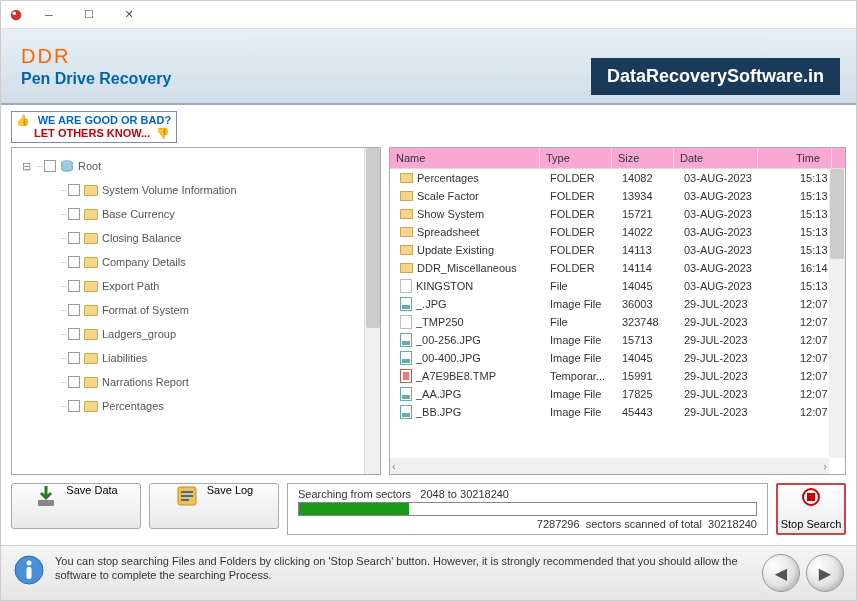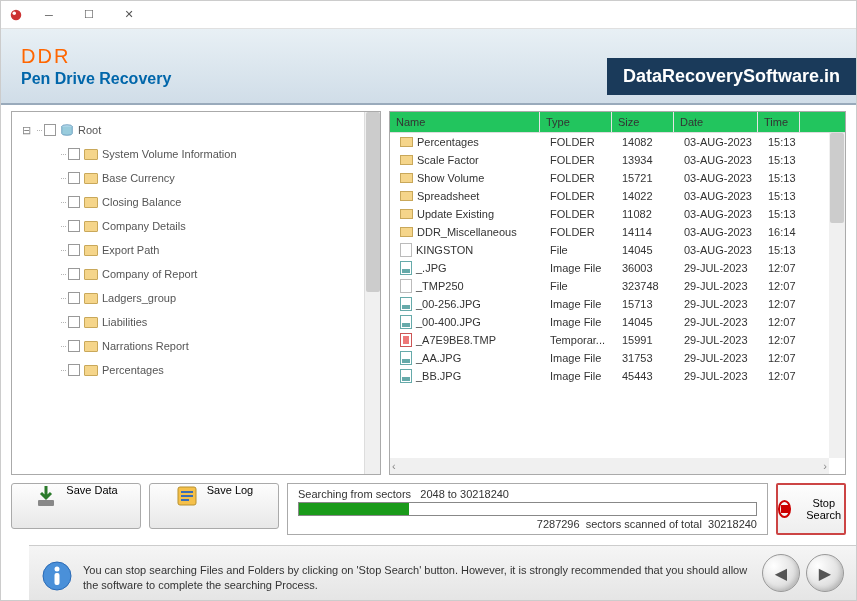--- a/index.html
+++ b/index.html
@@ -7,21 +7,21 @@
 .window { width: 857px; height: 601px; background: #fff; border: 1px solid #ccc; display: flex; flex-direction: column; }
 .titlebar { height: 28px; background: #fff; display: flex; align-items: center; padding: 0 8px; border-bottom: 1px solid #e0e0e0; }
 .titlebar-icon { width: 14px; height: 14px; margin-right: 6px; }
 .titlebar-title { flex: 1; color: #333; }
 .titlebar-btns { display: flex; gap: 0; }
 .titlebar-btn { width: 40px; height: 24px; display: flex; align-items: center; justify-content: center; cursor: pointer; color: #555; }
 .banner { height: 76px; background: linear-gradient(to bottom, #e8f0f5, #d0dde8); display: flex; align-items: center; padding: 0 20px; position: relative; border-bottom: 2px solid #9ab; }
 .banner-left { flex: 1; }
 .banner-ddr { font-size: 20px; font-weight: normal; color: #ff6600; letter-spacing: 2px; }
 .banner-sub { font-size: 16px; color: #0066aa; font-weight: bold; margin-top: 2px; }
-.banner-right { background: #1a3a5a; color: #fff; padding: 8px 16px; font-size: 18px; font-weight: bold; position: absolute; right: 0; bottom: 8px; }
+.banner-right { background: #1a3a5a; color: #fff; padding: 8px 16px; font-size: 18px; font-weight: bold; position: absolute; right: 16px; bottom: 8px; }
 .content { flex: 1; padding: 6px 10px 10px 10px; display: flex; flex-direction: column; background: #fff; }
 .promo { margin-bottom: 4px; }
 .promo-box { display: inline-block; border: 1px solid #88a; padding: 2px 4px; font-size: 10px; font-family: monospace; background: #fff; }
 .promo-line1 { color: #0066cc; font-weight: bold; }
 .promo-line2 { color: #cc0000; font-weight: bold; }
 .thumbs { color: #3a7; margin-right: 2px; }
 .main-row { display: flex; gap: 8px; flex: 1; min-height: 0; }
 .panel { border: 1px solid #aaa; background: #fff; position: relative; }
 .tree-panel { width: 370px; padding: 6px; overflow: hidden; }
 .tree-scroll { position: absolute; right: 0; top: 0; bottom: 0; width: 16px; background: #f0f0f0; border-left: 1px solid #ddd; }
@@ -29,53 +29,53 @@
 .tree { padding-right: 18px; }
 .tree-node { display: flex; align-items: center; height: 24px; padding-left: 4px; color: #555; cursor: pointer; }
 .tree-node.child { padding-left: 40px; }
 .tree-toggle { width: 12px; color: #888; }
 .tree-dots { color: #aaa; margin: 0 2px; font-size: 9px; letter-spacing: -1px; }
 .tree-chk { width: 12px; height: 12px; border: 1px solid #999; margin-right: 4px; }
 .tree-icon { margin-right: 4px; }
 .folder-icon { width: 14px; height: 11px; background: #f5d58a; border: 1px solid #c9a85a; border-radius: 1px; display: inline-block; }
 .drive-icon { width: 14px; height: 14px; display: inline-block; }
 .list-panel { flex: 1; display: flex; flex-direction: column; }
-.list-header { display: flex; background: #22c55e; border-bottom: 1px solid #ddd; }
+.list-header { display: flex; background: #f9a8d4; border-bottom: 1px solid #ddd; }
 .list-header-cell { padding: 4px 6px; border-right: 1px solid #e5e5e5; color: #333; }
 .list-body { flex: 1; overflow: hidden; position: relative; }
 .list-row { display: flex; align-items: center; height: 18px; padding-left: 4px; }
 .list-cell { padding: 0 6px; overflow: hidden; white-space: nowrap; text-overflow: ellipsis; color: #333; }
 .c-name { width: 150px; display: flex; align-items: center; }
 .c-type { width: 72px; }
 .c-size { width: 62px; }
 .c-date { width: 84px; }
-.c-time { width: 42px; }
+.c-time { width: 42px; margin-left: 32px; }
 .file-icon { width: 12px; height: 14px; margin-right: 4px; flex-shrink: 0; }
 .folder-sm { background: #f5d58a; border: 1px solid #c9a85a; width: 13px; height: 10px; }
 .doc-sm { background: #fff; border: 1px solid #bbb; }
 .img-sm { background: #fff; border: 1px solid #6aa; position: relative; }
 .img-sm::after { content: ''; position: absolute; bottom: 1px; left: 1px; right: 1px; height: 4px; background: #6aa; }
 .tmp-sm { background: #fff; border: 1px solid #c55; position: relative; }
 .tmp-sm::after { content: ''; position: absolute; top: 2px; left: 2px; right: 2px; bottom: 2px; background: #e77; }
 .list-scroll-v { position: absolute; right: 0; top: 0; bottom: 16px; width: 16px; background: #f0f0f0; }
 .list-scroll-v-thumb { position: absolute; width: 14px; left: 1px; top: 0; height: 90px; background: #ccc; border-radius: 2px; }
 .list-scroll-h { position: absolute; left: 0; right: 16px; bottom: 0; height: 16px; background: #f0f0f0; display: flex; align-items: center; justify-content: space-between; padding: 0 2px; color: #888; }
 .bottom-row { display: flex; gap: 8px; margin-top: 8px; align-items: stretch; }
 .btn-group { display: flex; gap: 8px; }
 .action-btn { width: 130px; height: 46px; background: linear-gradient(#fdfdfd, #e8e8e8); border: 1px solid #aaa; border-radius: 3px; display: flex; align-items: flex-start; justify-content: center; gap: 8px; cursor: pointer; }
 .action-btn-icon { width: 24px; height: 24px; }
 .progress-area { flex: 1; border: 1px solid #aaa; padding: 4px 10px; display: flex; flex-direction: column; justify-content: center; }
 .progress-text { color: #333; margin-bottom: 2px; }
 .progress-bar { height: 14px; border: 1px solid #888; background: #fff; position: relative; margin-bottom: 2px; }
 .progress-fill { position: absolute; left: 0; top: 0; bottom: 0; width: 24%; background: #1a9a1a; }
 .progress-sub { text-align: right; color: #333; }
-.stop-btn { width: 70px; border: 2px solid #c44; background: linear-gradient(#fdfdfd,#eee); display: flex; flex-direction: row; align-items: center; justify-content: center; cursor: pointer; gap: 12px; border-radius: 2px; }
+.stop-btn { width: 70px; border: 2px solid #c44; background: linear-gradient(#fdfdfd,#eee); display: flex; flex-direction: column; align-items: center; justify-content: center; cursor: pointer; gap: 12px; border-radius: 2px; }
 .stop-icon { width: 18px; height: 18px; border: 2px solid #c00; border-radius: 50%; display: flex; align-items: center; justify-content: center; }
 .stop-icon-inner { width: 8px; height: 8px; background: #c00; }
-.footer { display: flex; align-items: flex-end; gap: 10px; padding: 8px 12px; background: linear-gradient(#f5f5f5,#e5e5e5); border-top: 1px solid #ccc; margin-left: 28px; }
+.footer { display: flex; align-items: flex-start; gap: 10px; padding: 8px 12px; background: linear-gradient(#f5f5f5,#e5e5e5); border-top: 1px solid #ccc; }
 .info-icon { width: 32px; height: 32px; flex-shrink: 0; }
 .footer-text { flex: 1; color: #333; line-height: 1.3; }
 .nav-btns { display: flex; gap: 6px; }
 .nav-btn { width: 38px; height: 38px; border-radius: 50%; background: radial-gradient(circle at 30% 30%, #fff, #ccc); border: 1px solid #999; display: flex; align-items: center; justify-content: center; cursor: pointer; box-shadow: inset -2px -2px 4px rgba(0,0,0,0.15); }
 .nav-arrow { font-size: 16px; color: #555; }
 </style>
 </head>
 <body>
 
 <div class="window">
@@ -93,20 +93,28 @@
 
   <div class="banner">
     <div class="banner-left">
       <div class="banner-ddr">DDR</div>
       <div class="banner-sub">Pen Drive Recovery</div>
     </div>
     <div class="banner-right">DataRecoverySoftware.in</div>
   </div>
 
   <div class="content">
+    <div class="promo">
+      <span class="promo-box">
+        <span class="thumbs">👍</span>
+        <span class="promo-line1">WE ARE GOOD OR BAD?</span><br>
+        &nbsp;&nbsp;&nbsp;<span class="promo-line2">LET OTHERS KNOW...</span>
+        <span class="thumbs" style="color:#c33">👎</span>
+      </span>
+    </div>
 
     <div class="main-row">
       <div class="panel tree-panel">
         <div class="tree" id="tree">
             <div class="tree-node">
               <span class="tree-toggle">⊟</span>
               <span class="tree-dots">···</span>
               <span class="tree-chk"></span>
               <svg class="drive-icon tree-icon" viewBox="0 0 16 16">
                 <ellipse cx="8" cy="4" rx="6" ry="2" fill="#bde" stroke="#69b"></ellipse>
@@ -141,21 +149,21 @@
             <div class="tree-node child">
               <span class="tree-dots">···</span>
               <span class="tree-chk"></span>
               <span class="folder-icon tree-icon"></span>
               <span>Export Path</span>
             </div>
             <div class="tree-node child">
               <span class="tree-dots">···</span>
               <span class="tree-chk"></span>
               <span class="folder-icon tree-icon"></span>
-              <span>Company of Report</span>
+              <span>Format of System</span>
             </div>
             <div class="tree-node child">
               <span class="tree-dots">···</span>
               <span class="tree-chk"></span>
               <span class="folder-icon tree-icon"></span>
               <span>Ladgers_group</span>
             </div>
             <div class="tree-node child">
               <span class="tree-dots">···</span>
               <span class="tree-chk"></span>
@@ -205,21 +213,21 @@
                 <span>Scale Factor</span>
               </div>
               <div class="list-cell c-type">FOLDER</div>
               <div class="list-cell c-size">13934</div>
               <div class="list-cell c-date">03-AUG-2023</div>
               <div class="list-cell c-time">15:13</div>
             </div>
             <div class="list-row">
               <div class="list-cell c-name">
                 <span class="file-icon folder-sm"></span>
-                <span>Show Volume</span>
+                <span>Show System</span>
               </div>
               <div class="list-cell c-type">FOLDER</div>
               <div class="list-cell c-size">15721</div>
               <div class="list-cell c-date">03-AUG-2023</div>
               <div class="list-cell c-time">15:13</div>
             </div>
             <div class="list-row">
               <div class="list-cell c-name">
                 <span class="file-icon folder-sm"></span>
                 <span>Spreadsheet</span>
@@ -228,21 +236,21 @@
               <div class="list-cell c-size">14022</div>
               <div class="list-cell c-date">03-AUG-2023</div>
               <div class="list-cell c-time">15:13</div>
             </div>
             <div class="list-row">
               <div class="list-cell c-name">
                 <span class="file-icon folder-sm"></span>
                 <span>Update Existing</span>
               </div>
               <div class="list-cell c-type">FOLDER</div>
-              <div class="list-cell c-size">11082</div>
+              <div class="list-cell c-size">14113</div>
               <div class="list-cell c-date">03-AUG-2023</div>
               <div class="list-cell c-time">15:13</div>
             </div>
             <div class="list-row">
               <div class="list-cell c-name">
                 <span class="file-icon folder-sm"></span>
                 <span>DDR_Miscellaneous</span>
               </div>
               <div class="list-cell c-type">FOLDER</div>
               <div class="list-cell c-size">14114</div>
@@ -308,21 +316,21 @@
               <div class="list-cell c-size">15991</div>
               <div class="list-cell c-date">29-JUL-2023</div>
               <div class="list-cell c-time">12:07</div>
             </div>
             <div class="list-row">
               <div class="list-cell c-name">
                 <span class="file-icon img-sm"></span>
                 <span>_AA.JPG</span>
               </div>
               <div class="list-cell c-type">Image File</div>
-              <div class="list-cell c-size">31753</div>
+              <div class="list-cell c-size">17825</div>
               <div class="list-cell c-date">29-JUL-2023</div>
               <div class="list-cell c-time">12:07</div>
             </div>
             <div class="list-row">
               <div class="list-cell c-name">
                 <span class="file-icon img-sm"></span>
                 <span>_BB.JPG</span>
               </div>
               <div class="list-cell c-type">Image File</div>
               <div class="list-cell c-size">45443</div>

